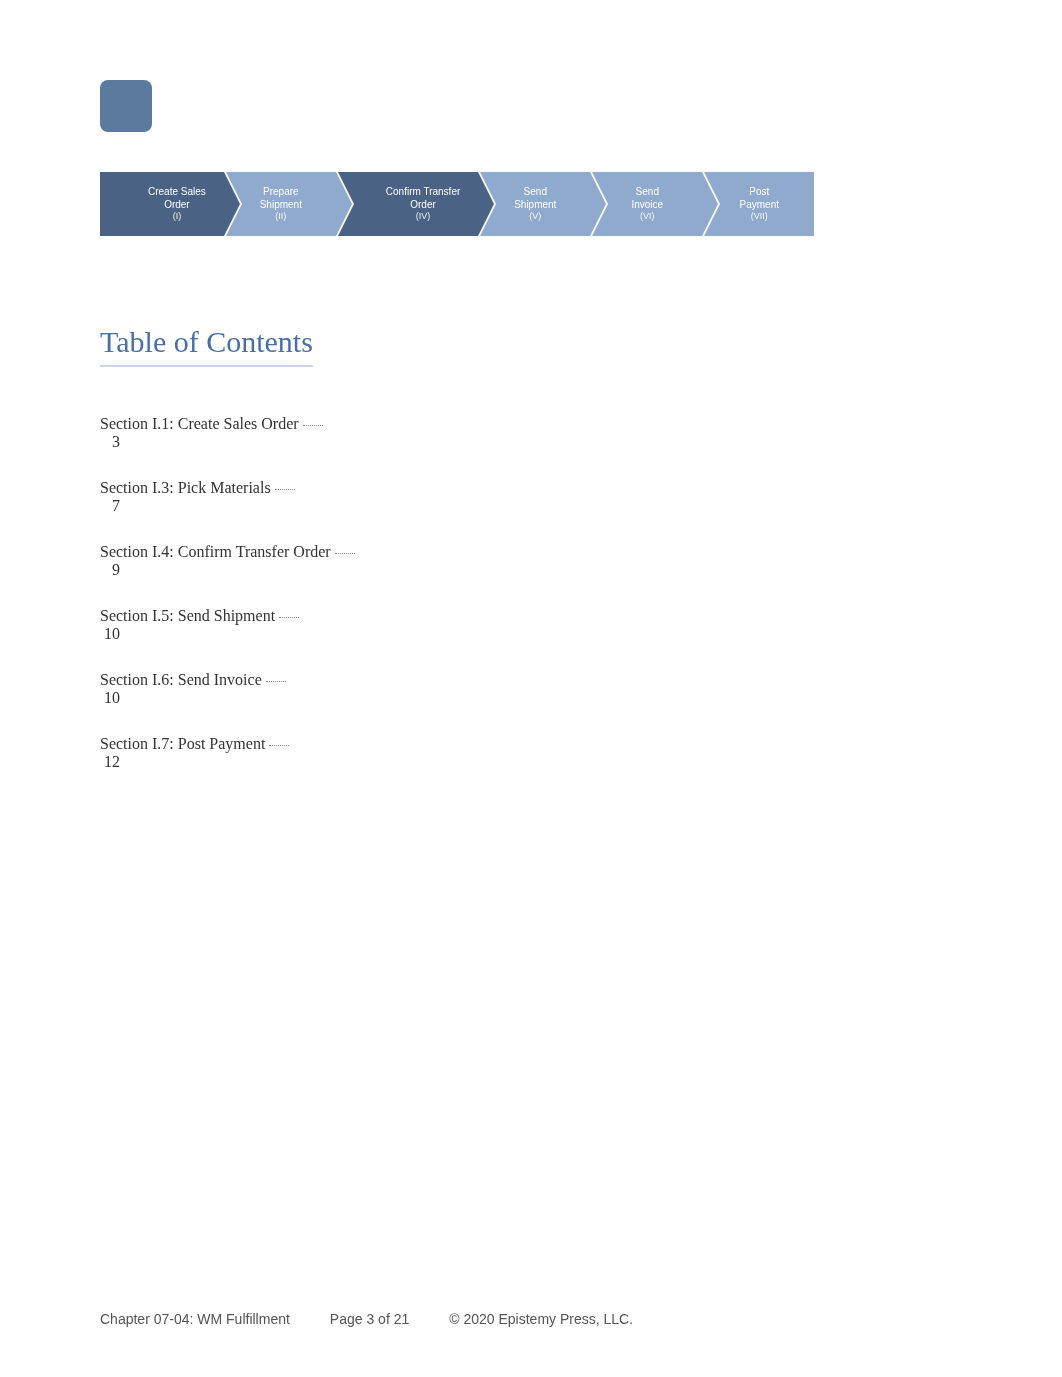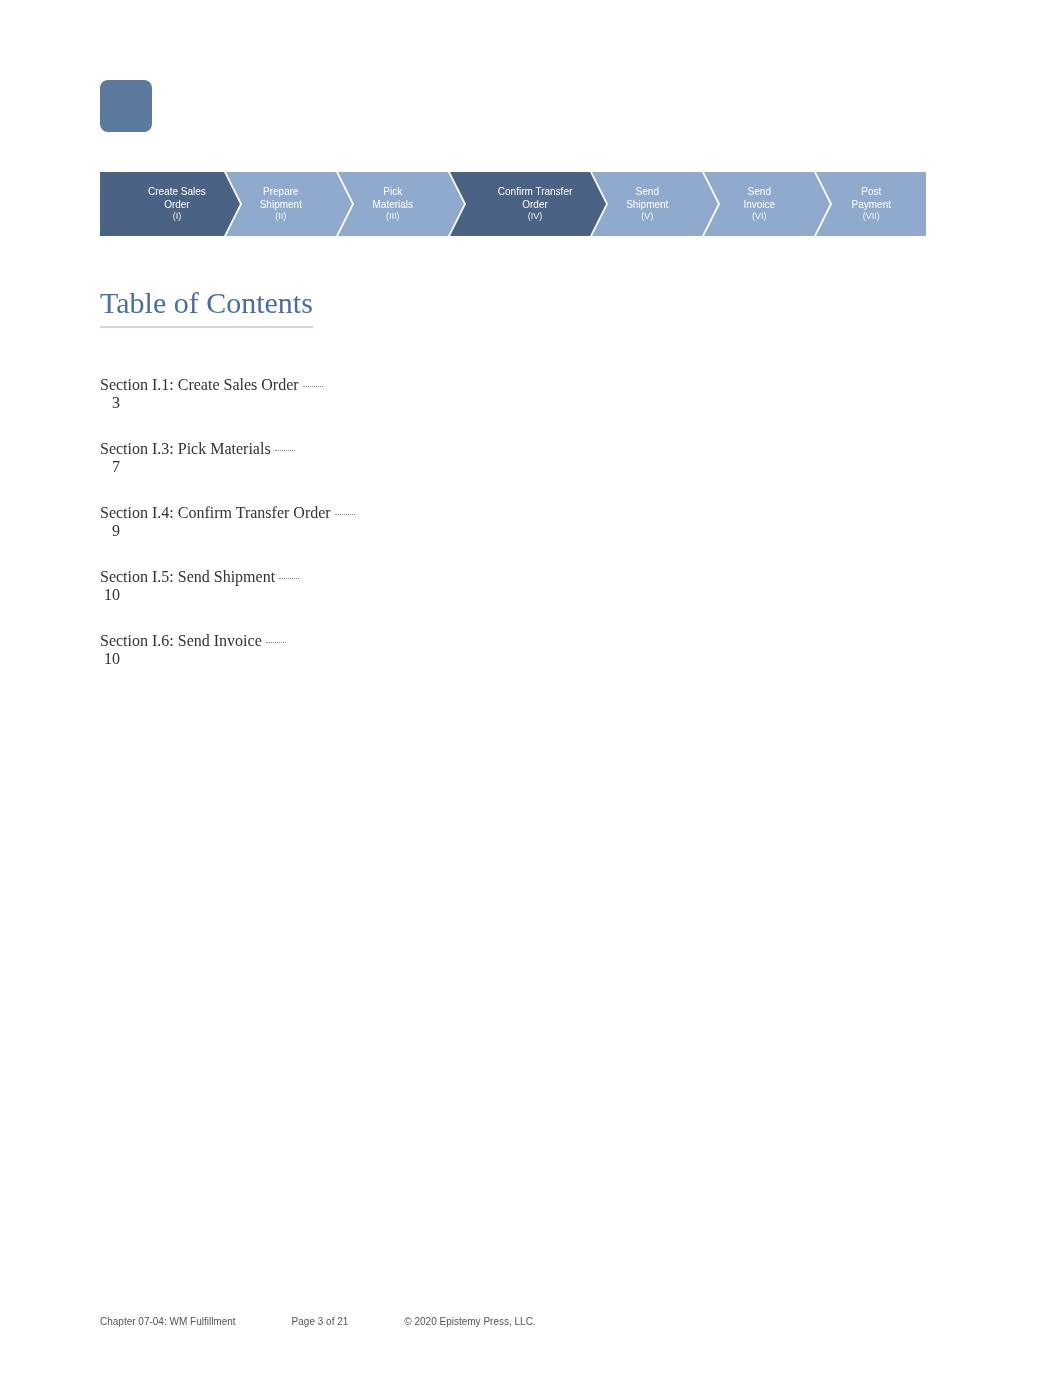--- a/index.html
+++ b/index.html
@@ -48,20 +48,21 @@
     
     .toc-title {
       font-size: 30px;
       color: #4a6fa5;
       font-weight: 400;
       font-family: Georgia, serif;
       margin-bottom: 8px;
       border-bottom: 2px solid #c8d8e8;
       padding-bottom: 6px;
       display: inline-block;
+      margin-top: 39px;
     }
 
     .toc-list {
       margin-top: 40px;
       width: 100%;
     }
 
     .toc-entry {
       display: flex;
       justify-content: space-between;
@@ -100,22 +101,22 @@
       text-align: right;
     }
 
     
     .footer {
       position: absolute;
       bottom: 50px;
       left: 100px;
       right: 100px;
       display: flex;
-      gap: 56px;
-      font-size: 10px;
+      gap: 40px;
+      font-size: 14px;
       color: #555;
       font-family: Arial, sans-serif;
     }
 
     .footer-item {
       white-space: nowrap;
     }
 
     
     .flow-container {
@@ -207,27 +208,20 @@
         <div class="step-number">(I)</div>
       </div>
     </div>
     <div class="chevron-step">
       <div class="step-inner">
         <div>Prepare</div>
         <div>Shipment</div>
         <div class="step-number">(II)</div>
       </div>
     </div>
-    <div class="chevron-step">
-      <div class="step-inner">
-        <div>Pick</div>
-        <div>Materials</div>
-        <div class="step-number">(III)</div>
-      </div>
-    </div>
     <div class="chevron-step dark">
       <div class="step-inner">
         <div>Confirm Transfer</div>
         <div>Order</div>
         <div class="step-number">(IV)</div>
       </div>
     </div>
     <div class="chevron-step">
       <div class="step-inner">
         <div>Send</div>
@@ -282,20 +276,27 @@
           <span class="toc-dots"></span>
         </div>
         <span class="toc-page">10</span>
       </div>
       <div class="toc-entry">
         <div class="toc-entry-left">
           <span class="toc-entry-text">Section I.6: Send Invoice</span>
           <span class="toc-dots"></span>
         </div>
         <span class="toc-page">10</span>
+      </div>
+      <div class="toc-entry">
+        <div class="toc-entry-left">
+          <span class="toc-entry-text">Section I.7: Post Payment</span>
+          <span class="toc-dots"></span>
+        </div>
+        <span class="toc-page">12</span>
       </div>
     </div>
 </div>
 
 <div class="footer">
   <span class="footer-item">Chapter 07-04: WM Fulfillment</span>
   <span class="footer-item">Page 3 of 21</span>
   <span class="footer-item">© 2020 Epistemy Press, LLC.</span>
 </div>
 

